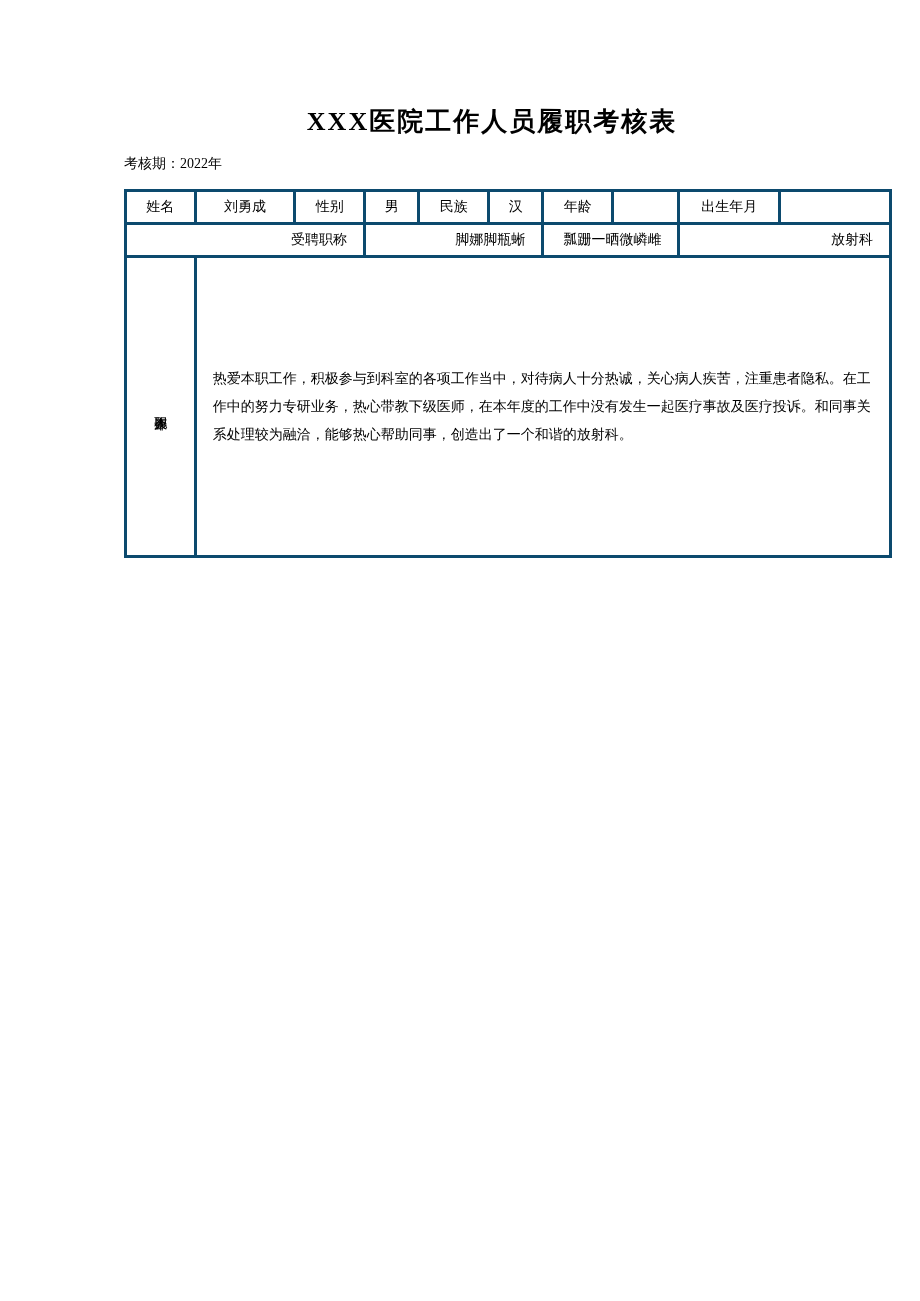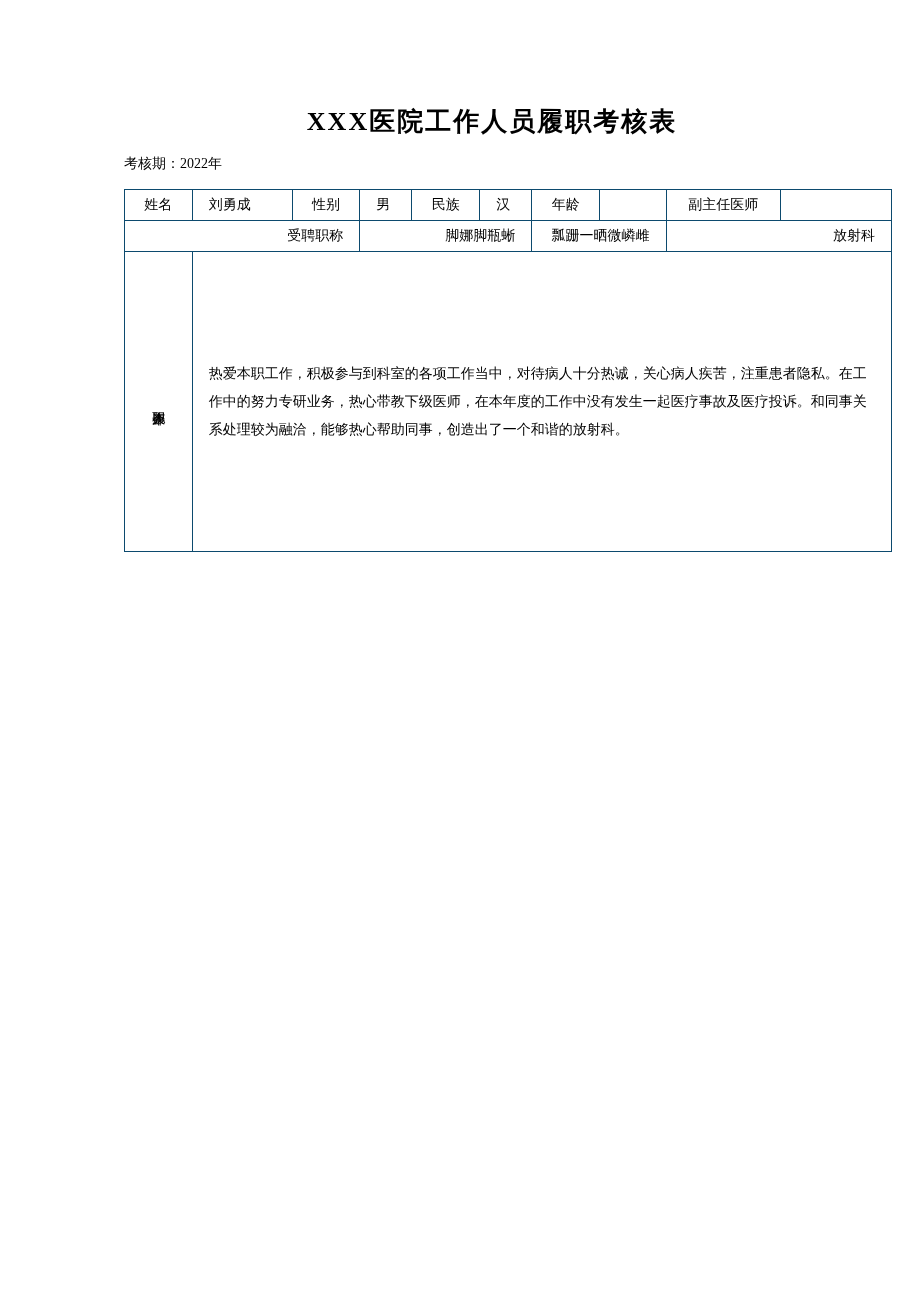--- a/index.html
+++ b/index.html
@@ -36,32 +36,32 @@
       margin-bottom: 8px;
     }
 
     .main-table {
       width: 100%;
       border-collapse: collapse;
       font-size: 14px;
     }
 
     .main-table td, .main-table th {
-      border: 1px solid #0c4a6e;
+      border: 3px solid #0c4a6e;
       padding: 6px 16px;
       vertical-align: middle;
     }
 
     .label-cell {
       text-align: center;
       white-space: nowrap;
     }
 
     .value-cell {
-      text-align: left;
+      text-align: center;
     }
 
     .centered {
       text-align: right;
     }
 
     .vertical-label {
       writing-mode: vertical-lr;
       text-orientation: upright;
       text-align: center;
@@ -108,21 +108,21 @@
     <tbody>
         <tr>
       <td class="label-cell" style="width:50px;">姓名</td>
       <td class="value-cell" style="width:90px;">刘勇成</td>
       <td class="label-cell" style="width:40px;">性别</td>
       <td class="value-cell" style="width:30px;">男</td>
       <td class="label-cell" style="width:40px;">民族</td>
       <td class="value-cell" style="width:40px;">汉</td>
       <td class="label-cell" style="width:40px;">年龄</td>
       <td class="value-cell" style="width:60px;"></td>
-      <td class="label-cell" style="width:70px;">副主任医师</td>
+      <td class="label-cell" style="width:70px;">出生年月</td>
       <td class="value-cell" style="width:100px;"></td>
     </tr>
 
     <tr>
       <td colspan="3" class="centered">受聘职称</td>
       <td colspan="3" class="centered">脚娜脚瓶蜥</td>
       <td colspan="2" class="centered">瓢跚一晒微嶙雌</td>
       <td colspan="2" class="centered">放射科</td>
     </tr>
 

